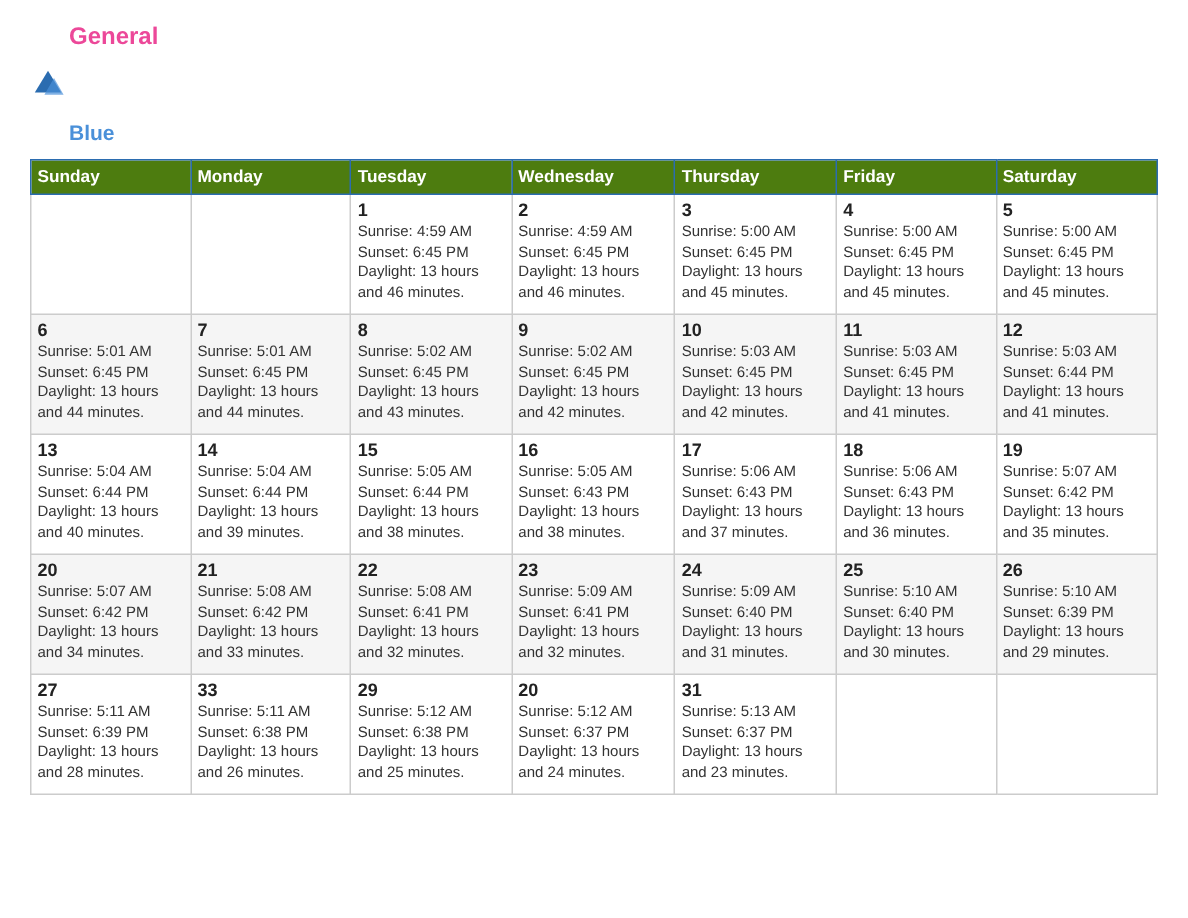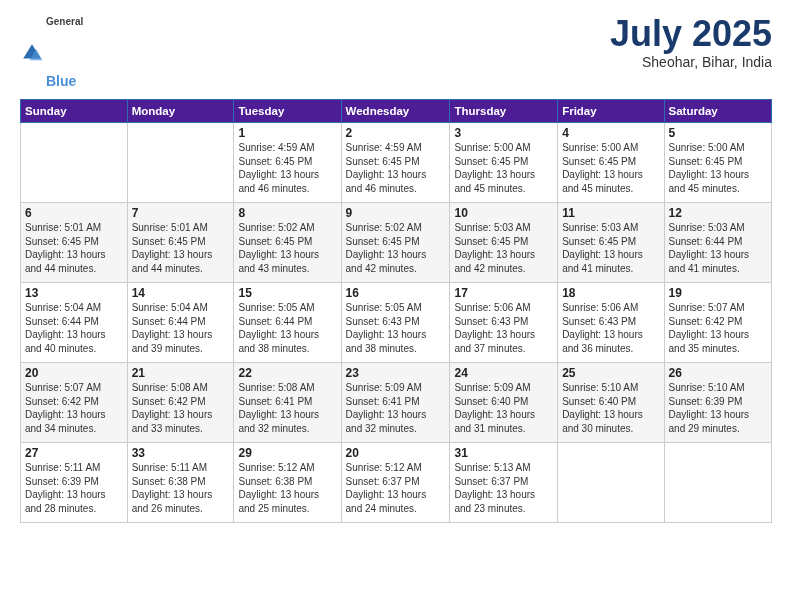--- a/index.html
+++ b/index.html
@@ -44,21 +44,21 @@
       font-size: 14px;
       color: #333;
       margin-top: 2px;
     }
     .calendar {
       width: 100%;
       border-collapse: collapse;
       border: 1px solid #ccc;
     }
     .calendar th {
-      background: #4c1d95;
+      background: #4d7c0f;
       color: #fff;
       font-size: 11.5px;
       font-weight: bold;
       padding: 5px 4px;
       text-align: left;
       border: 1px solid #2b6cb0;
     }
     .calendar td {
       border: 1px solid #ccc;
       vertical-align: top;
@@ -93,27 +93,23 @@
 <body>
 
 <div class="page">
   <div class="header">
     <div class="logo">
       <svg class="logo-icon" viewBox="0 0 30 30">
         <polygon points="15,4 26,22 4,22" fill="#2b6cb0"></polygon>
         <polygon points="20,10 28,24 12,24" fill="#4a90d9" opacity="0.7"></polygon>
       </svg>
       <div>
-        <div style="font-size:10px;font-weight:bold;color:#404040;">General</div>
+        <div style="font-size:16px;font-weight:bold;color:#ec4899;">General</div>
         <div style="font-size:14px;font-weight:bold;color:#4a90d9;margin-top:46px;">Blue</div>
       </div>
-    </div>
-    <div class="title-section">
-      <div class="month-year">July 2025</div>
-      <div class="location">Sheohar, Bihar, India</div>
     </div>
   </div>
 
   <table class="calendar">
     <thead>
       <tr>
         <th>Sunday</th>
         <th>Monday</th>
         <th>Tuesday</th>
         <th>Wednesday</th>

